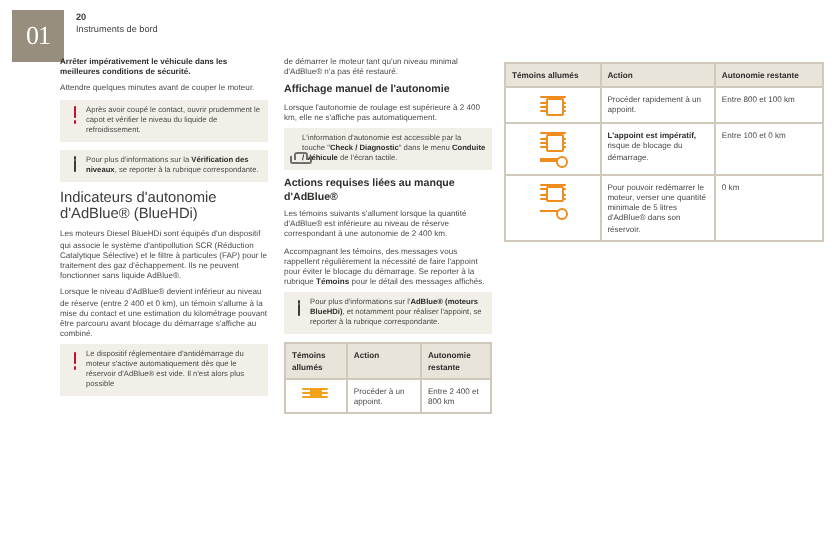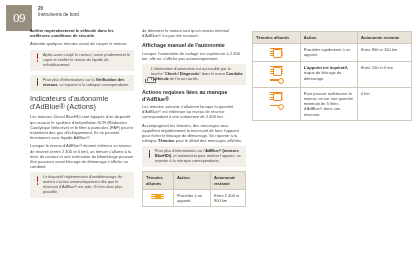--- a/index.html
+++ b/index.html
@@ -165,21 +165,21 @@
     border:0.7px solid #6f6f6d;border-radius:1.6px 1.6px 0 0;border-bottom:none;
     text-decoration:none;
   }
   .ico-row{display:flex;flex-direction:column;align-items:center;gap:2.5px;}
 </style>
 </head>
 <body>
 
 <div class="page">
 
-  <div class="chapter-badge">09</div>
+  <div class="chapter-badge">01</div>
   <div class="header-text">
     <div class="page-num">20</div>
     <div class="chapter-title">Instruments de bord</div>
   </div>
 
   <div class="col col1">
 
     <p class="lead">Arrêter impérativement le véhicule dans les meilleures conditions de sécurité.</p>
     <p>Attendre quelques minutes avant de couper le moteur.</p>
 
@@ -192,21 +192,21 @@
     </div>
 
     <div class="callout">
       <span class="glyph">
         <span class="info-dot"></span>
           <span class="info-bar"></span>
       </span>
       <p><span>Pour plus d'informations sur la </span><span class="b">Vérification des niveaux</span><span>, se reporter à la rubrique correspondante.</span></p>
     </div>
 
-    <h2>Indicateurs d'autonomie d'AdBlue® (Actions)</h2>
+    <h2>Indicateurs d'autonomie d'AdBlue® (BlueHDi)</h2>
 
     <p>Les moteurs Diesel BlueHDi sont équipés d'un dispositif qui associe le système d'antipollution SCR (Réduction Catalytique Sélective) et le filtre à particules (FAP) pour le traitement des gaz d'échappement. Ils ne peuvent fonctionner sans liquide AdBlue®.</p>
     <p>Lorsque le niveau d'AdBlue® devient inférieur au niveau de réserve (entre 2 400 et 0 km), un témoin s'allume à la mise du contact et une estimation du kilométrage pouvant être parcouru avant blocage du démarrage s'affiche au combiné.</p>
 
     <div class="callout">
       <span class="glyph">
         <span class="warn-bar"></span>
           <span class="warn-dot"></span>
       </span>
       <p>Le dispositif réglementaire d'antidémarrage du moteur s'active automatiquement dès que le réservoir d'AdBlue® est vide. Il n'est alors plus possible</p>

